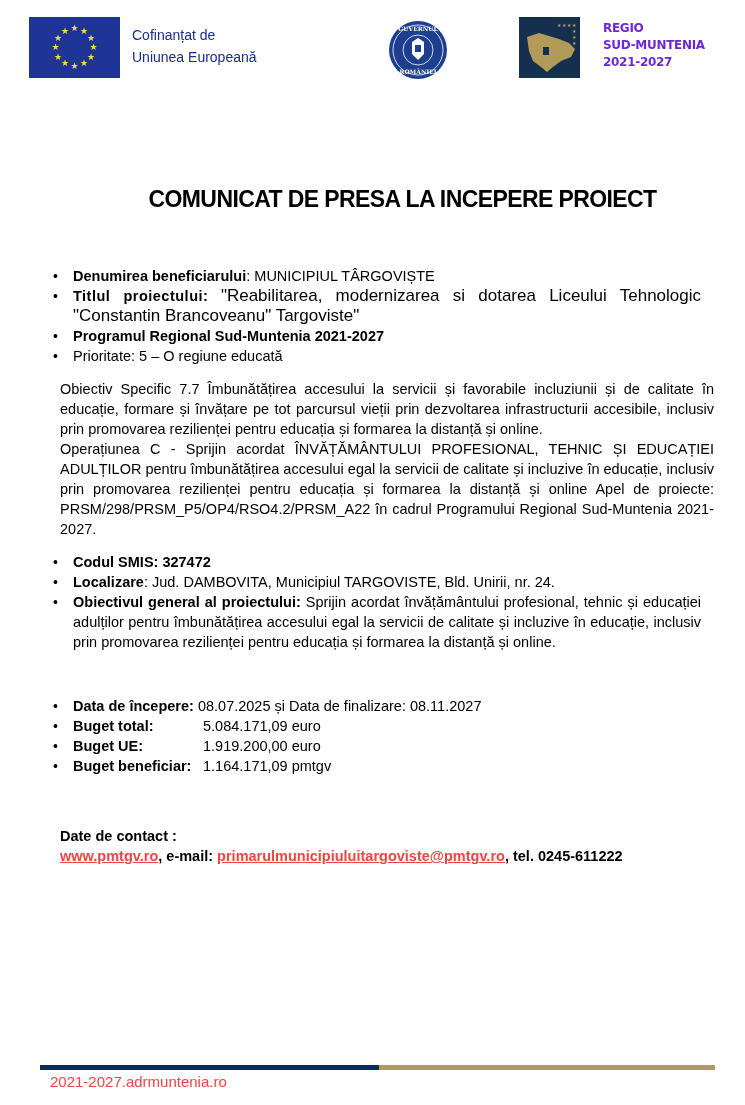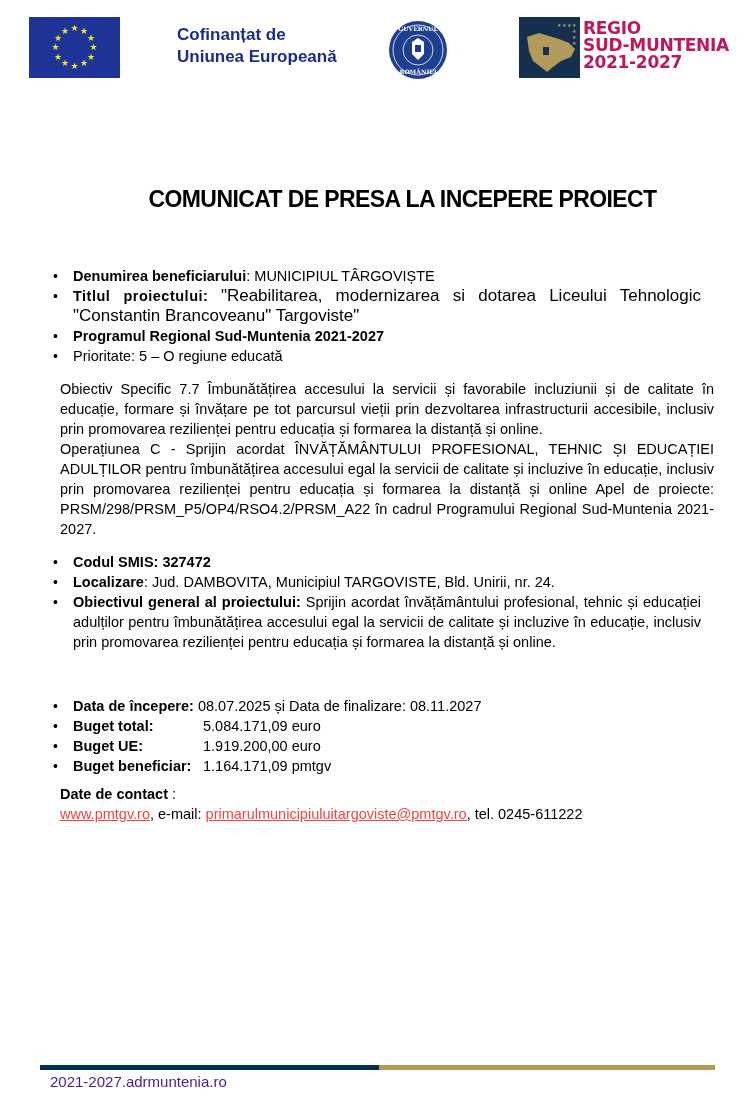--- a/index.html
+++ b/index.html
@@ -1,41 +1,41 @@
 <!DOCTYPE html>
 <html><head>
 <meta charset="utf-8">
 <style>
   html, body { margin: 0; padding: 0; background: #ffffff; }
   body { width: 745px; height: 1105px; position: relative; overflow: hidden;
          font-family: "Liberation Sans", sans-serif; color: #000; }
   .header { position: absolute; top: 0; left: 0; width: 745px; height: 100px; }
   .eu-flag { position: absolute; left: 29px; top: 17px; width: 91px; height: 61px; background: #1e3497; }
   .eu-flag .star { position: absolute; color: #f4df3a; font-size: 9px; line-height: 9px; width: 9px; height: 9px; text-align: center; }
-  .eu-text { position: absolute; left: 132px; top: 24px; color: #1a2c8c; font-weight: bold; font-size: 17px; line-height: 22px; margin-left: 45px; }
+  .eu-text { position: absolute; left: 132px; top: 24px; color: #1a2c8c; font-weight: normal; font-size: 14px; line-height: 22px; }
   .gov-logo { position: absolute; left: 388px; top: 20px; width: 60px; height: 60px; }
   .regio-box { position: absolute; left: 519px; top: 17px; width: 61px; height: 61px; background: #15304f; }
-  .regio-text { position: absolute; left: 583px; top: 20px; color: #be185d; font-weight: bold; font-size: 17px; line-height: 17px; font-family: "DejaVu Sans", sans-serif; letter-spacing: -0.3px; }
+  .regio-text { position: absolute; left: 603px; top: 20px; color: #6d28d9; font-weight: bold; font-size: 12px; line-height: 17px; font-family: "DejaVu Sans", sans-serif; letter-spacing: -0.3px; }
   .title { position: absolute; top: 186px; left: 0; width: 805px; text-align: center; font-weight: bold; font-size: 23px; letter-spacing: -0.6px; }
   .content { position: absolute; left: 40px; top: 253px; width: 674px; font-size: 14.5px; line-height: 20px; }
   .content ul { list-style: none; margin: 13px; padding: 0; }
   .content li { position: relative; padding-left: 20px; margin: 0; }
   .content li::before { content: "•"; position: absolute; left: 0; top: 0; font-size: 14px; }
   .justify { text-align: justify; }
   .big { font-size: 17px; }
   .sp { letter-spacing: 0.5px; }
   .gap { height: 18px; }
   .para { padding-left: 20px; text-align: justify; }
   .budget-label { display: inline-block; width: 130px; font-weight: bold; }
-  .contact { position: absolute; left: 60px; top: 784px; font-size: 14.5px; line-height: 20px; }
+  .contact { position: absolute; left: 60px; top: 826px; font-size: 14.5px; line-height: 20px; font-weight: bold; }
   .contact a { color: #ef4444; text-decoration: underline; }
   .footer-bar { position: absolute; top: 1065px; left: 40px; height: 5px; width: 675px; }
   .footer-bar .navy { position: absolute; left: 0; top: 0; width: 339px; height: 5px; background: #062f56; }
   .footer-bar .gold { position: absolute; left: 339px; top: 0; width: 336px; height: 5px; background: #b29a5a; }
-  .footer-text { position: absolute; left: 50px; top: 1073px; font-size: 15px; color: #4c1d95; text-align: center; }
+  .footer-text { position: absolute; left: 50px; top: 1073px; font-size: 15px; color: #ef4444; text-align: center; }
 </style>
 </head>
 <body>
 
 <div class="header">
   <div class="eu-flag" id="euflag">
       <span class="star" style="left: 41px; top: 7px;">★</span>
       <span class="star" style="left: 50.5px; top: 9.54552px;">★</span>
       <span class="star" style="left: 57.4545px; top: 16.5px;">★</span>
       <span class="star" style="left: 60px; top: 26px;">★</span>

